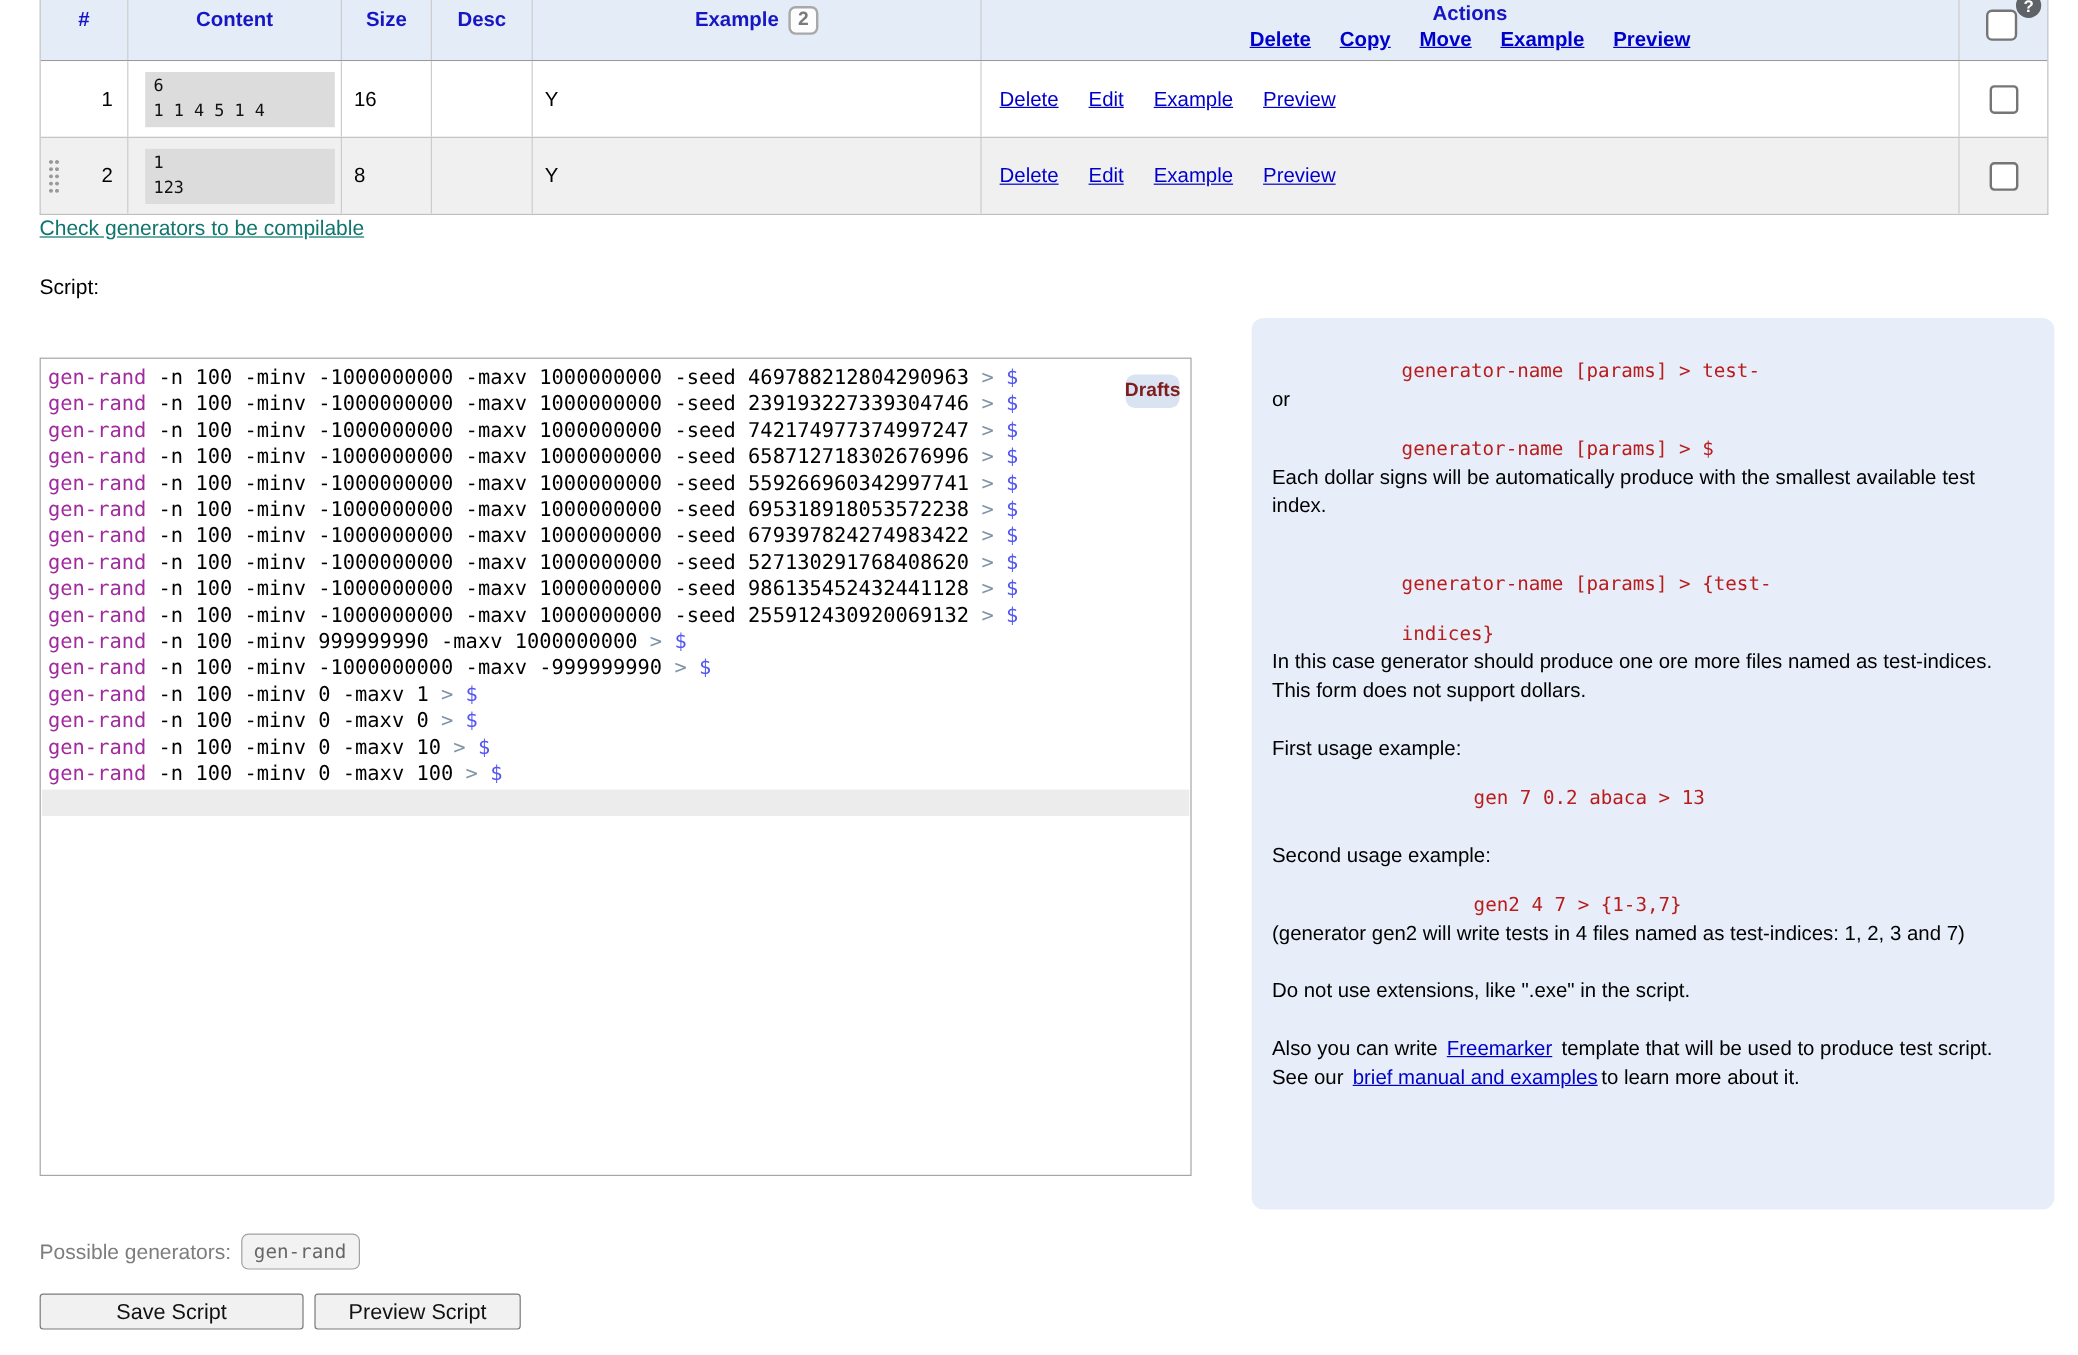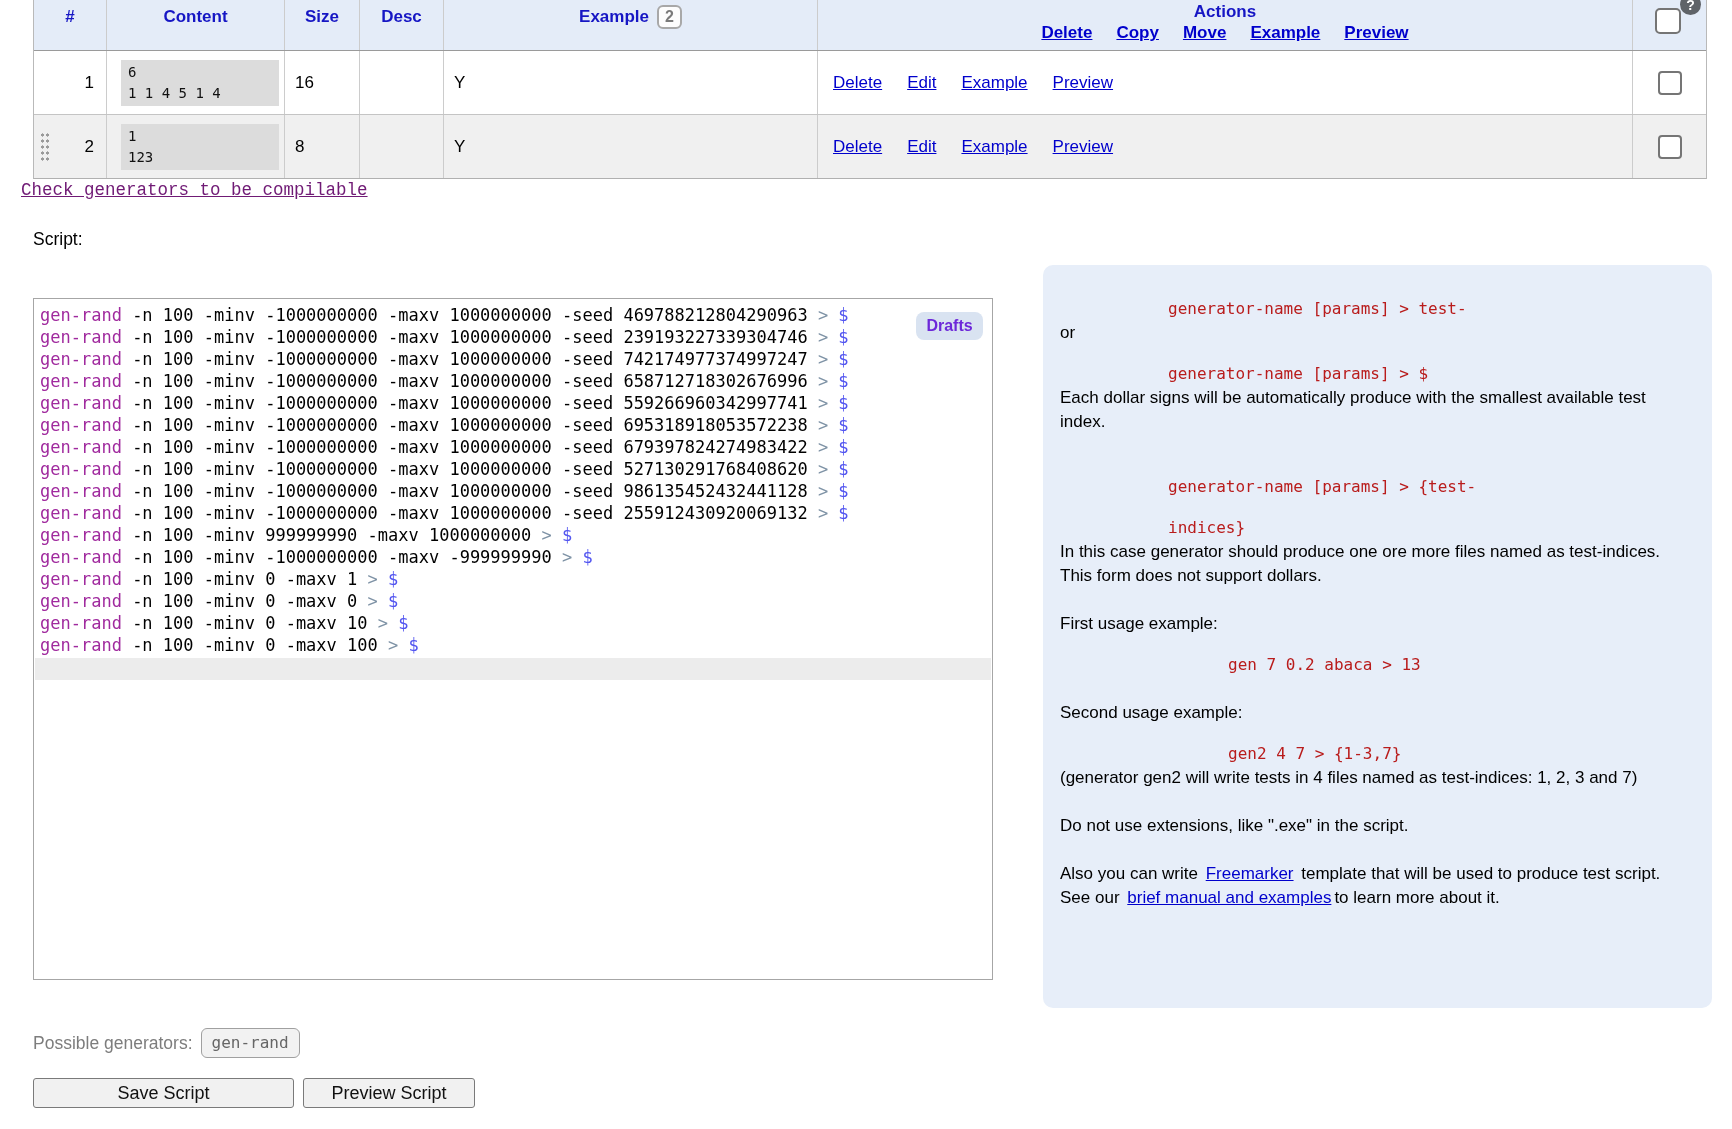--- a/index.html
+++ b/index.html
@@ -46,35 +46,35 @@
     font-family:"DejaVu Sans Mono",monospace;font-size:14px;line-height:21px;color:#111;}
   .trow .c-size,.trow .c-desc,.trow .c-example{padding-left:10px;font-size:17px;}
   .trow .c-actions{padding-left:15px;gap:25px;}
   .trow .c-actions a{color:#0000cc;font-size:17px;text-decoration:underline;}
   .trow .c-check{justify-content:center;}
   .drag-handle{position:absolute;left:6px;top:50%;transform:translateY(-50%);width:10px;height:30px;
     background-image:radial-gradient(circle,#9a9a9a 1.4px,transparent 1.8px);
     background-size:5px 6px;cursor:grab;}
 
   
-  .check-link{position:absolute;left:21px;top:180px;color:#701a75;font-size:17.5px;text-decoration:underline;font-family:Liberation Mono, monospace;}
+  .check-link{position:absolute;left:33px;top:180px;color:#0f766e;font-size:17.5px;text-decoration:underline;}
   .script-label{position:absolute;left:33px;top:229px;font-size:17.5px;color:#000;}
 
   
   .editor{position:absolute;left:33px;top:298px;width:960px;height:682px;box-sizing:border-box;
     border:1px solid #a6a6a6;background:#fff;overflow:hidden;}
   .code{padding-top:5px;font-family:"DejaVu Sans Mono",monospace;font-size:17px;line-height:22px;}
   .cline{white-space:pre;padding-left:6px;}
   .cl-cmd{color:#a02a9e;}
   .cl-args{color:#000;}
   .cl-gt{color:#7f93a6;}
   .cl-dollar{color:#5356f0;}
   .active-line{position:absolute;left:1px;right:1px;top:359px;height:22px;background:#ececec;}
-  .drafts-btn{position:absolute;top:13px;right:9px;width:67px;height:28px;border-radius:8px;
-    background:#d9e3f1;color:#6d28d9;font-weight:bold;font-size:16px;display:flex;
+  .drafts-btn{position:absolute;top:13px;right:9px;width:45px;height:28px;border-radius:8px;
+    background:#d9e3f1;color:#7f1d1d;font-weight:bold;font-size:16px;display:flex;
     align-items:center;justify-content:center;cursor:pointer;user-select:none;}
 
   
   .panel{position:absolute;left:1043px;top:265px;width:669px;min-height:743px;box-sizing:border-box;
     background:#e7eef9;border-radius:10px;padding:15px 17px;font-size:17px;line-height:24px;color:#000;}
   .panel p{margin:0;}
   .panel .gap{height:24px;}
   .pcode{font-family:"DejaVu Sans Mono",monospace;font-size:16px;line-height:24px;color:#b91c1c;white-space:pre;margin-top:17px;}
   .indent-form{margin-left:108px;}
   .indent-example{margin-left:168px;}
@@ -83,21 +83,21 @@
   
   .possible{position:absolute;left:33px;top:1028px;display:flex;align-items:center;height:30px;}
   .possible-label{color:#7d7d7d;font-size:17.5px;margin-right:8px;}
   .gen-chip{display:inline-block;box-sizing:border-box;height:30px;padding:3px 10px;
     border:1px solid #a0a0a0;border-radius:6px;background:#f2f2f2;color:#666;
     font-family:"DejaVu Sans Mono",monospace;font-size:16px;line-height:22px;}
   .btn-row{position:absolute;left:33px;top:1078px;display:flex;gap:9px;}
   .btn{box-sizing:border-box;height:30px;border:1px solid #7a7a7a;border-radius:3px;
     background:#f1f1f1;font-family:"Liberation Sans",sans-serif;font-size:18px;color:#111;
     display:flex;align-items:center;justify-content:center;cursor:pointer;}
-  .btn-save{width:261px;}
+  .btn-save{width:220px;}
   .btn-preview{width:172px;}
 </style>
 </head>
 <body>
 
 <div class="gen-table">
   <div class="thead">
     <div class="cell c-num">
         <span>#</span>
       </div>

